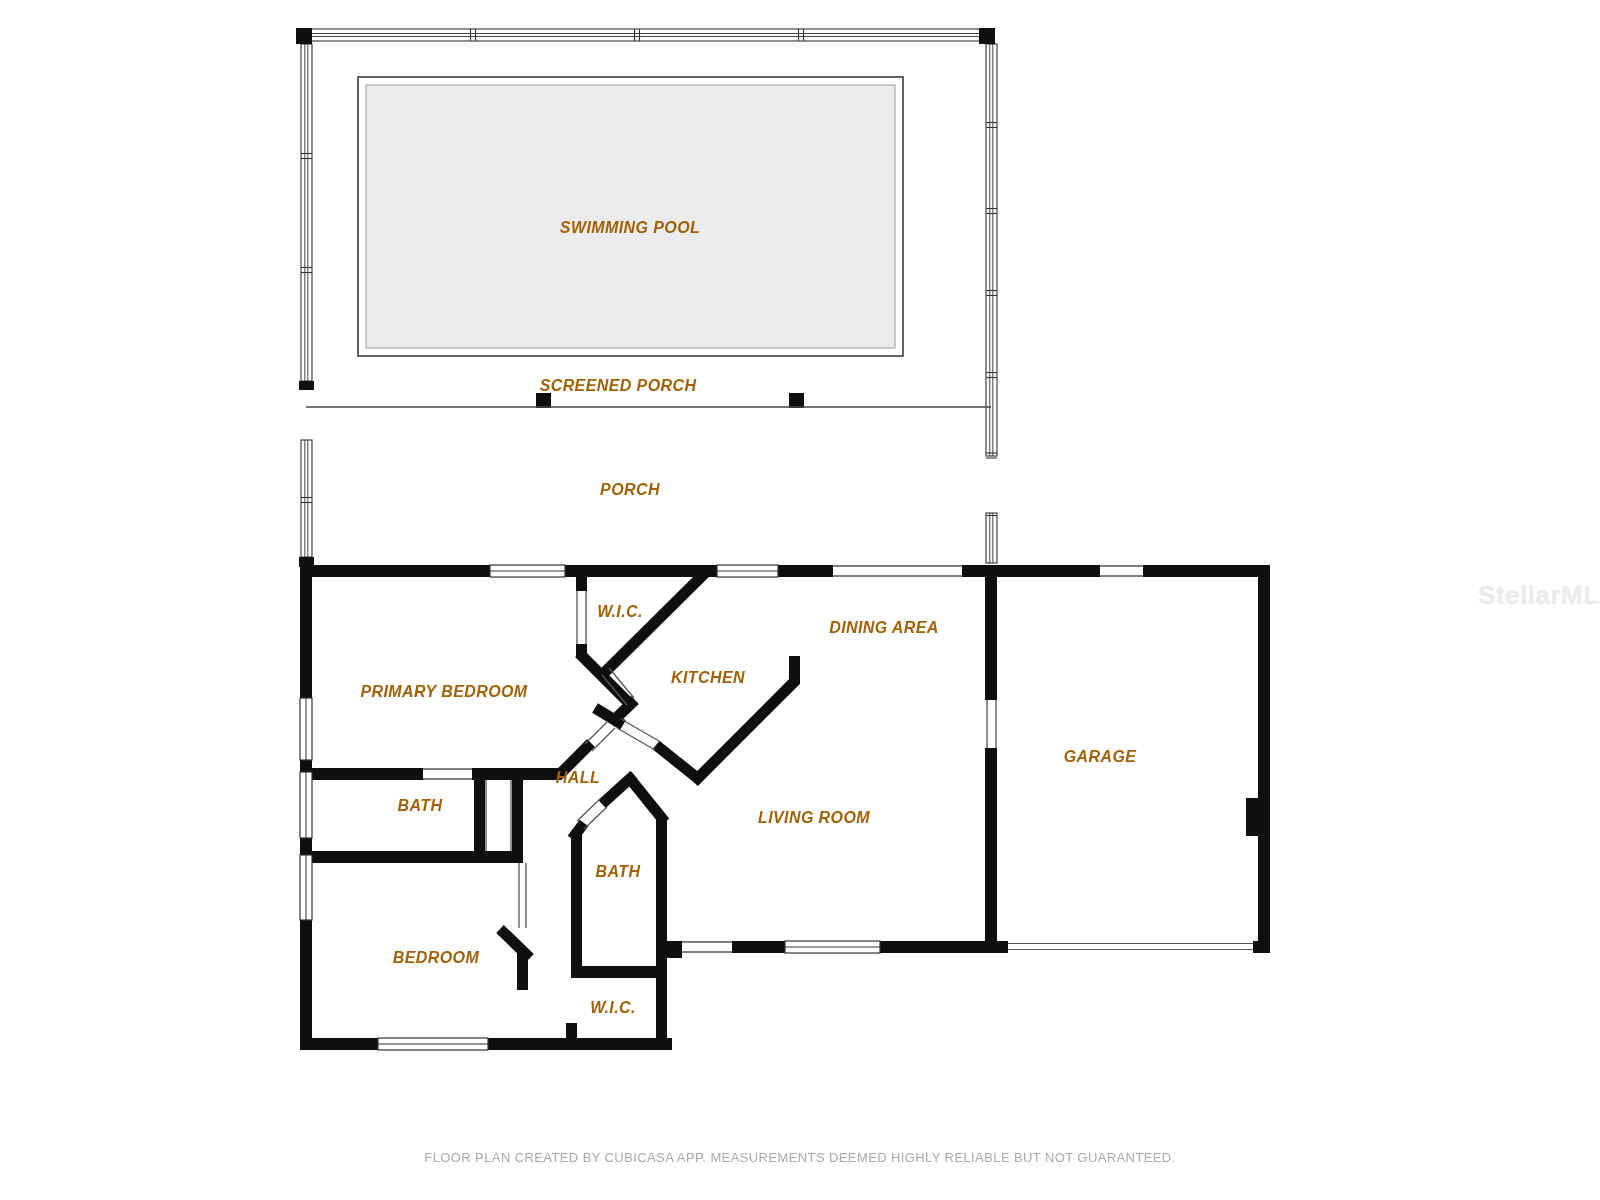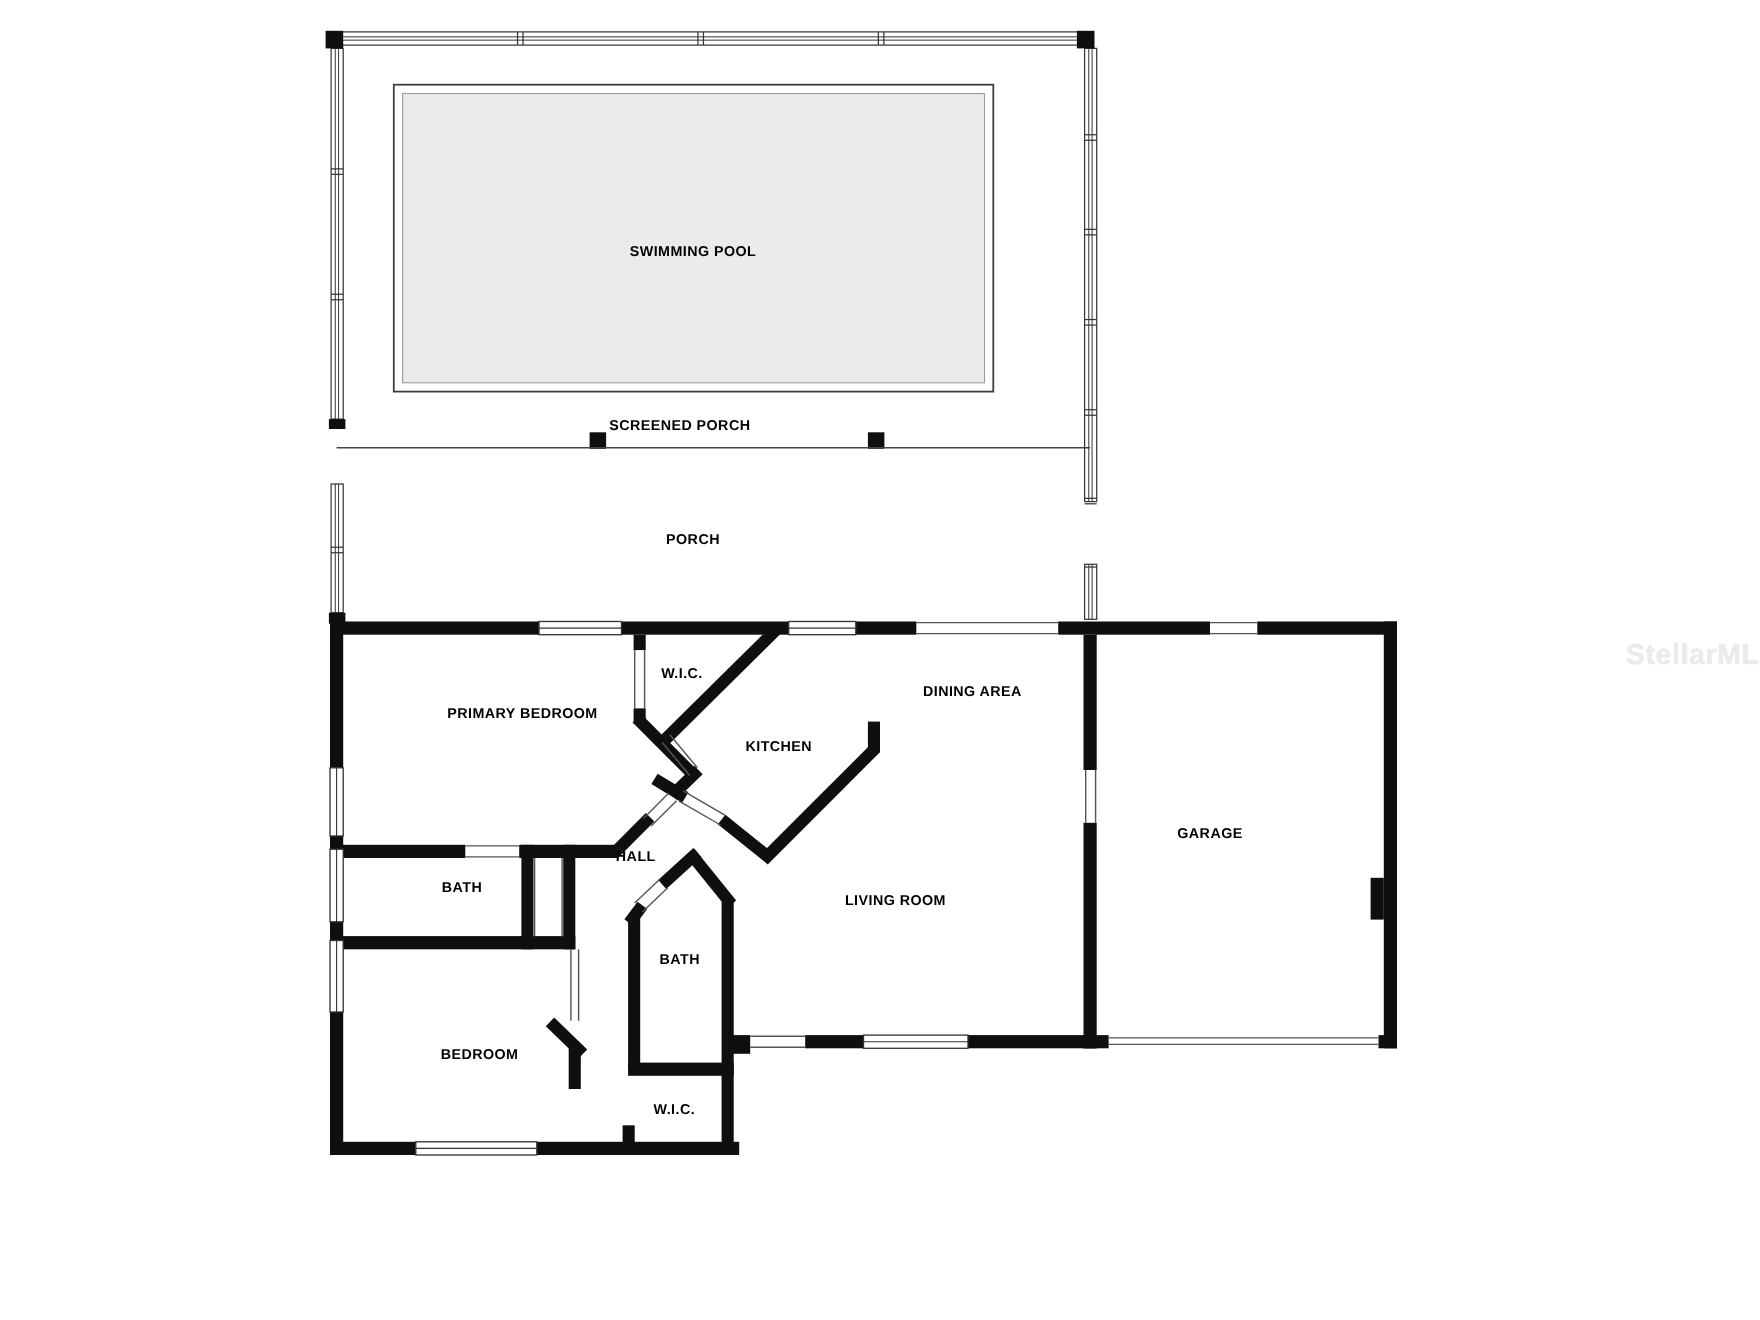--- a/index.html
+++ b/index.html
@@ -7,33 +7,34 @@
     position:relative;
     width:1600px;height:1200px;
     background:#ffffff;
     overflow:hidden;
     font-family:"Liberation Sans", sans-serif;
   }
   #plan-svg{position:absolute;left:0;top:0;}
   .room-label{
     position:absolute;
     transform:translate(-50%,-50%);
-    font-size:13px;
+    font-size:16px;
     font-weight:600;
     letter-spacing:0.4px;
-    color:#000000;
+    color:#a16207;
     white-space:nowrap;
     text-transform:uppercase;
+    font-style:italic;
   }
   
   .lbl-pool{left:630px;top:228px;}
   .lbl-screened-porch{left:618px;top:386px;}
   .lbl-porch{left:630px;top:490px;}
   .lbl-wic-top{left:620px;top:612px;}
-  .lbl-primary-bedroom{left:444px;top:648px;margin-left:31px;}
+  .lbl-primary-bedroom{left:444px;top:692px;}
   .lbl-kitchen{left:708px;top:678px;}
   .lbl-dining{left:878px;top:628px;padding-left:12px;}
   .lbl-garage{left:1100px;top:757px;}
   .lbl-bath-upper{left:420px;top:806px;}
   .lbl-hall{left:578px;top:778px;}
   .lbl-living{left:814px;top:818px;}
   .lbl-bath-lower{left:618px;top:872px;}
   .lbl-bedroom{left:436px;top:948px;margin-top:10px;}
   .lbl-wic-bottom{left:613px;top:1008px;}
   .watermark{
@@ -251,13 +252,14 @@
   <div class="room-label lbl-garage">GARAGE</div>
   <div class="room-label lbl-bath-upper">BATH</div>
   <div class="room-label lbl-hall">HALL</div>
   <div class="room-label lbl-living">LIVING ROOM</div>
   <div class="room-label lbl-bath-lower">BATH</div>
   <div class="room-label lbl-bedroom">BEDROOM</div>
   <div class="room-label lbl-wic-bottom">W.I.C.</div>
 
   <div class="watermark">StellarMLS</div>
 
+  <div class="footer-note">FLOOR PLAN CREATED BY CUBICASA APP. MEASUREMENTS DEEMED HIGHLY RELIABLE BUT NOT GUARANTEED.</div>
 </div>
 
 </body></html>

